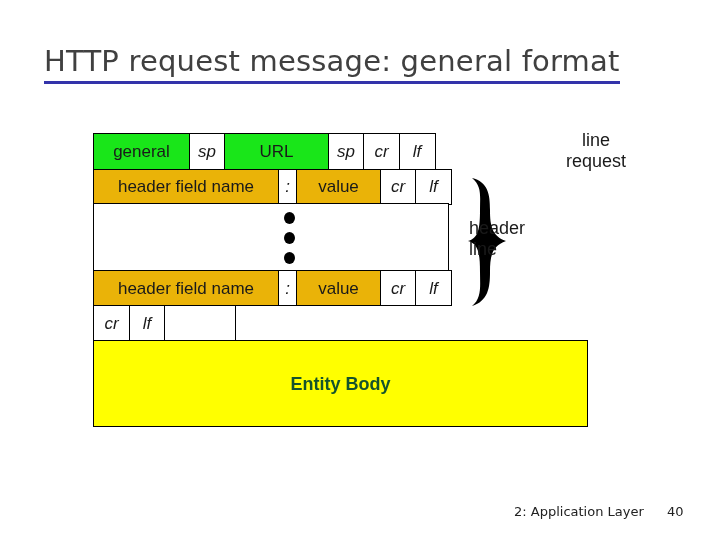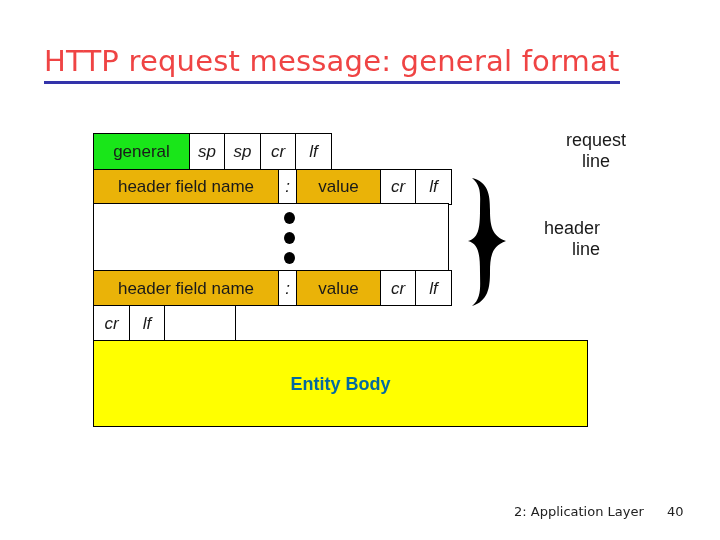--- a/index.html
+++ b/index.html
@@ -17,21 +17,21 @@
 
   
   #slide-title {
     position: absolute;
     left: 44px;
     top: 44px;
     width: 620px;
     font-family: "DejaVu Sans", sans-serif;
     font-size: 29px;
     font-weight: 400;
-    color: #ef4444;
+    color: #404040;
     letter-spacing: 0.2px;
     white-space: nowrap;
   }
   #slide-title .title-text {
     border-bottom: 3px solid #3333aa;
     padding-bottom: 3px;
     display: inline-block;
   }
 
   
@@ -97,42 +97,42 @@
     width: 11px;
     height: 12px;
     background: #000000;
     border-radius: 50%;
   }
 
   .entity-cell {
     width: 495px;
     font-size: 18px;
     font-weight: bold;
-    color: #0369a1;
+    color: #14532d;
   }
 
   
   .annot {
     position: absolute;
     font-family: "Liberation Sans", sans-serif;
     font-size: 18px;
     color: #1a1a1a;
     text-align: center;
     line-height: 1.15;
   }
   #label-request-line {
     left: 546px;
     top: 130px;
     width: 100px;
   }
   #label-header-lines {
-    left: 514px;
+    left: 469px;
     top: 218px;
     width: 86px;
-    text-align: right;
+    text-align: left;
   }
   #brace-header-lines {
     position: absolute;
     left: 466px;
     top: 176px;
     width: 46px;
     height: 132px;
     overflow: hidden;
   }
   #brace-header-lines svg { display: block; }
@@ -165,20 +165,21 @@
 
 <div id="slide-title">
   <span class="title-text">HTTP request message: general format</span>
 </div>
 
 <div id="diagram">
 
   <div class="row" id="row-request-line">
     <div class="cell c-green" style="width:97px">general</div>
     <div class="cell c-white" style="width:37px">sp</div>
+    <div class="cell c-green" style="width:105px">URL</div>
     <div class="cell c-white" style="width:37px">sp</div>
     <div class="cell c-white" style="width:37px">cr</div>
     <div class="cell c-white" style="width:37px">lf</div>
   </div>
 
   <div class="row" id="row-header-1">
     <div class="cell c-magenta" style="width:186px">header field name</div>
     <div class="cell c-white" style="width:20px">:</div>
     <div class="cell c-magenta" style="width:85px">value</div>
     <div class="cell c-white" style="width:37px">cr</div>
@@ -209,22 +210,22 @@
     <div class="cell c-white" style="width:72px"></div>
   </div>
 
   <div class="row" id="row-entity-body">
     <div class="cell c-yellow entity-cell">Entity Body</div>
   </div>
 
 </div>
 
 <div class="annot" id="label-request-line">
+  <div>line</div>
   <div>request</div>
-  <div>line</div>
 </div>
 
 <div id="brace-header-lines">
   <svg width="46" height="132" viewBox="0 0 46 132" xmlns="http://www.w3.org/2000/svg">
     <path d="M6 2
              C 22 6, 24 18, 24 34
              C 24 50, 26 60, 40 65
              C 26 70, 24 80, 24 96
              C 24 112, 22 125, 6 130
              C 16 122, 14 110, 14 96

